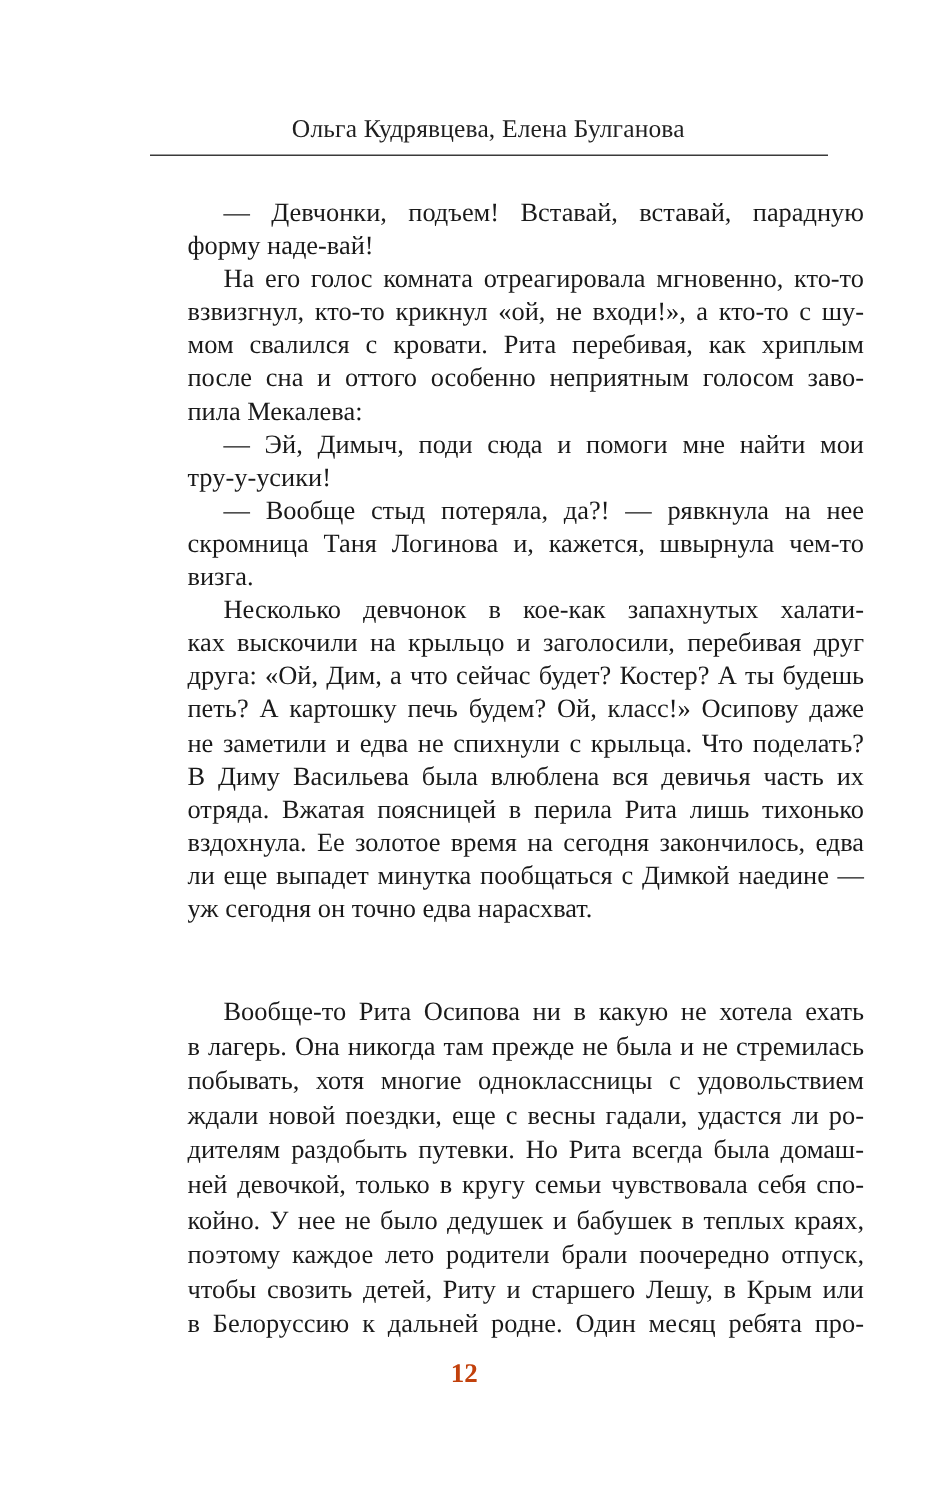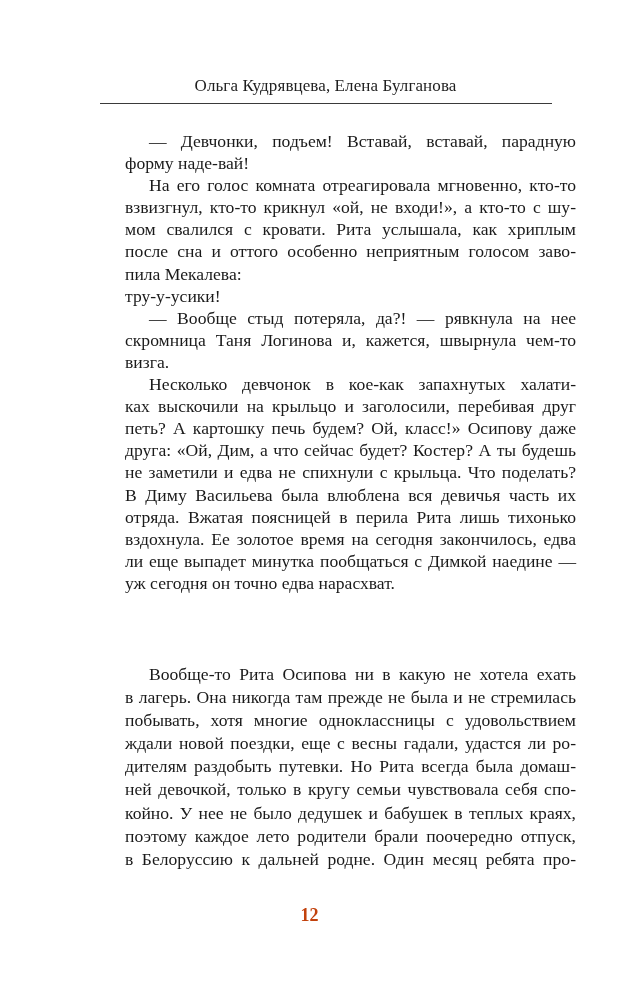--- a/index.html
+++ b/index.html
@@ -74,44 +74,46 @@
 
 <div>
   <div class="running-head">Ольга Кудрявцева, Елена Булганова</div>
   <div class="head-rule"></div>
 
   <div class="text-block block-1">
       <span class="line indent">— Девчонки, подъем! Вставай, вставай, парадную</span>
       <span class="line last">форму наде-вай!</span>
       <span class="line indent">На его голос комната отреагировала мгновенно, кто-то</span>
       <span class="line">взвизгнул, кто-то крикнул «ой, не входи!», а кто-то с шу-</span>
-      <span class="line">мом свалился с кровати. Рита услышала, как хриплым</span>
+      <span class="line">мом свалился с кровати. Рита перебивая, как хриплым</span>
       <span class="line">после сна и оттого особенно неприятным голосом заво-</span>
       <span class="line last">пила Мекалева:</span>
+      <span class="line indent">— Эй, Димыч, поди сюда и помоги мне найти мои</span>
       <span class="line last">тру-у-усики!</span>
       <span class="line indent">— Вообще стыд потеряла, да?! — рявкнула на нее</span>
       <span class="line">скромница Таня Логинова и, кажется, швырнула чем-то</span>
       <span class="line last">визга.</span>
       <span class="line indent">Несколько девчонок в кое-как запахнутых халати-</span>
       <span class="line">ках выскочили на крыльцо и заголосили, перебивая друг</span>
+      <span class="line">друга: «Ой, Дим, а что сейчас будет? Костер? А ты будешь</span>
       <span class="line">петь? А картошку печь будем? Ой, класс!» Осипову даже</span>
-      <span class="line">друга: «Ой, Дим, а что сейчас будет? Костер? А ты будешь</span>
       <span class="line">не заметили и едва не спихнули с крыльца. Что поделать?</span>
       <span class="line">В Диму Васильева была влюблена вся девичья часть их</span>
       <span class="line">отряда. Вжатая поясницей в перила Рита лишь тихонько</span>
       <span class="line">вздохнула. Ее золотое время на сегодня закончилось, едва</span>
       <span class="line">ли еще выпадет минутка пообщаться с Димкой наедине —</span>
       <span class="line last">уж сегодня он точно едва нарасхват.</span>
     </div>
   <div class="text-block block-2">
       <span class="line indent">Вообще-то Рита Осипова ни в какую не хотела ехать</span>
       <span class="line">в лагерь. Она никогда там прежде не была и не стремилась</span>
       <span class="line">побывать, хотя многие одноклассницы с удовольствием</span>
       <span class="line">ждали новой поездки, еще с весны гадали, удастся ли ро-</span>
       <span class="line">дителям раздобыть путевки. Но Рита всегда была домаш-</span>
       <span class="line">ней девочкой, только в кругу семьи чувствовала себя спо-</span>
       <span class="line">койно. У нее не было дедушек и бабушек в теплых краях,</span>
       <span class="line">поэтому каждое лето родители брали поочередно отпуск,</span>
+      <span class="line">чтобы свозить детей, Риту и старшего Лешу, в Крым или</span>
       <span class="line">в Белоруссию к дальней родне. Один месяц ребята про-</span>
     </div>
 
   <div class="folio">12</div>
 </div>
 
 </body></html>

